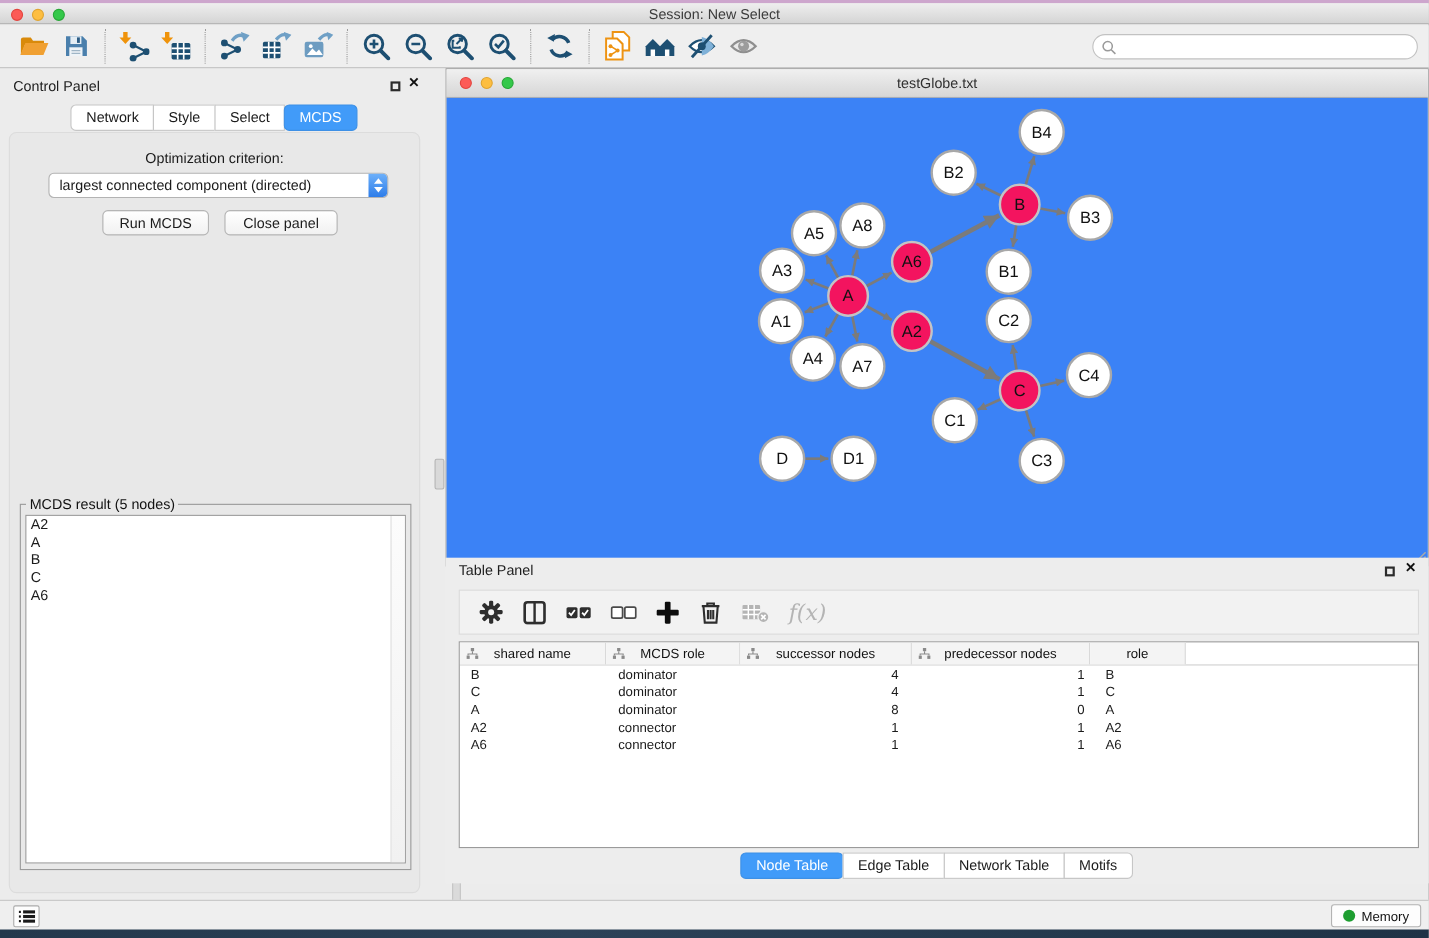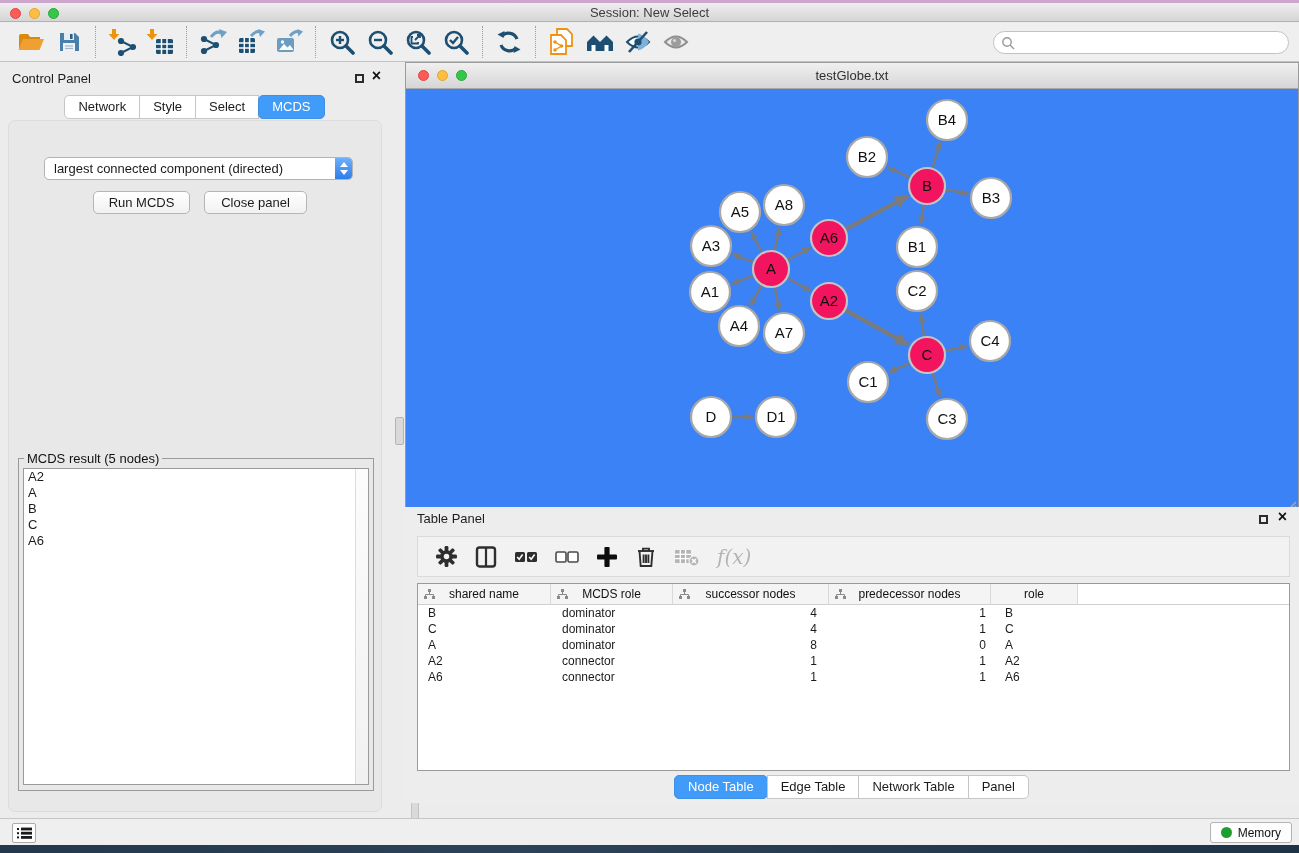--- a/index.html
+++ b/index.html
@@ -316,20 +316,21 @@
     <div class="close-ico cp-close">×</div>
 
     <div class="cp-tabs tabs-row">
         <div class="tab">Network</div>
         <div class="tab">Style</div>
         <div class="tab">Select</div>
         <div class="tab active">MCDS</div>
       </div>
 
     <div class="cp-body">
+      <div class="opt-label">Optimization criterion:</div>
       <div class="dropdown">
         <span class="dd-text">largest connected component (directed)</span>
         <span class="dd-stepper">
             <span class="up"></span>
             <span class="down"></span>
           </span>
       </div>
       <button class="cp-btn run-btn">Run MCDS</button>
       <button class="cp-btn closep-btn">Close panel</button>
 
@@ -643,21 +644,21 @@
             <div class="td c3">1</div>
             <div class="td c4">A6</div>
           </div>
         </div>
     </div>
 
     <div class="tp-tabs tabs-row">
         <div class="tab active">Node Table</div>
         <div class="tab">Edge Table</div>
         <div class="tab">Network Table</div>
-        <div class="tab">Panel</div>
+        <div class="tab">Motifs</div>
       </div>
   </div>
 
   <div class="status-bar">
     <div class="list-btn">
       <svg width="15" height="13" viewBox="0 0 15 13">
         <g fill="#1a1a1a">
           <rect x="0" y="1" width="2" height="2"></rect>
             <rect x="4" y="0.6" width="11" height="2.8"></rect>
           <rect x="0" y="5.2" width="2" height="2"></rect>

